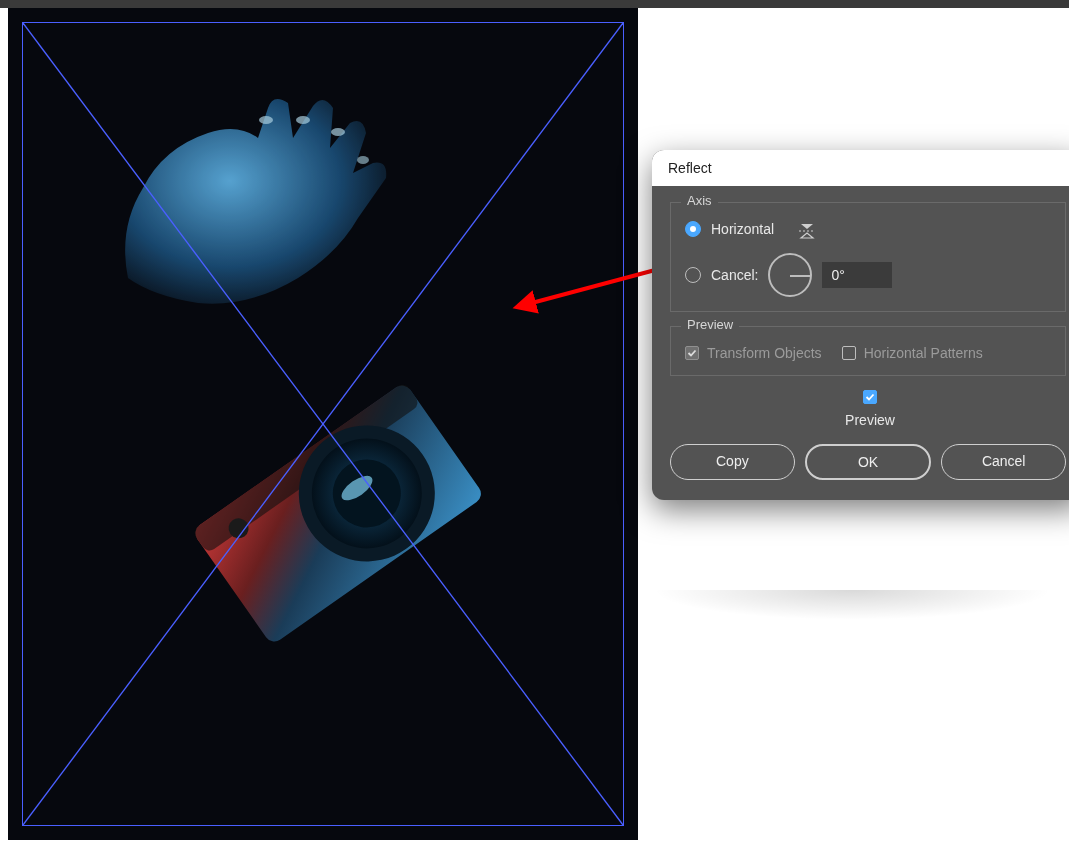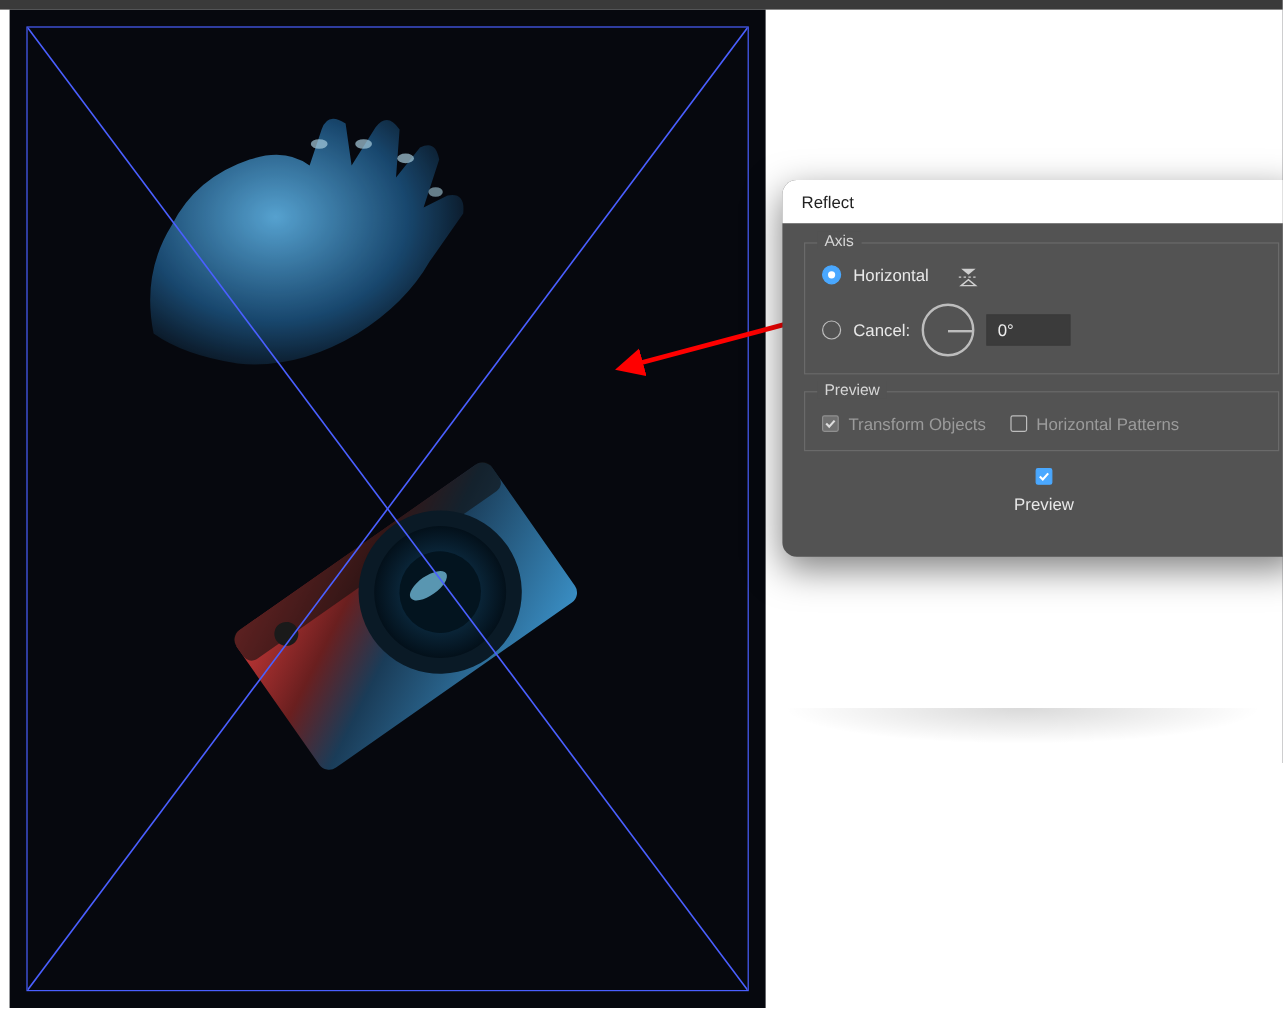--- a/index.html
+++ b/index.html
@@ -290,15 +290,20 @@
 
     <div class="preview-row">
       <span class="checkbox active">
         <svg width="10" height="10" viewBox="0 0 10 10">
             <path d="M1.5 5 L4 7.5 L8.5 2.5" stroke="#fff" stroke-width="1.8" fill="none"></path>
           </svg>
       </span>
       <span>Preview</span>
     </div>
 
+    <div class="buttons">
+      <div class="btn">Copy</div>
+      <div class="btn primary">OK</div>
+      <div class="btn">Cancel</div>
+    </div>
   </div>
 </div>
 <div class="dialog-shadow"></div>
 
 </body></html>

